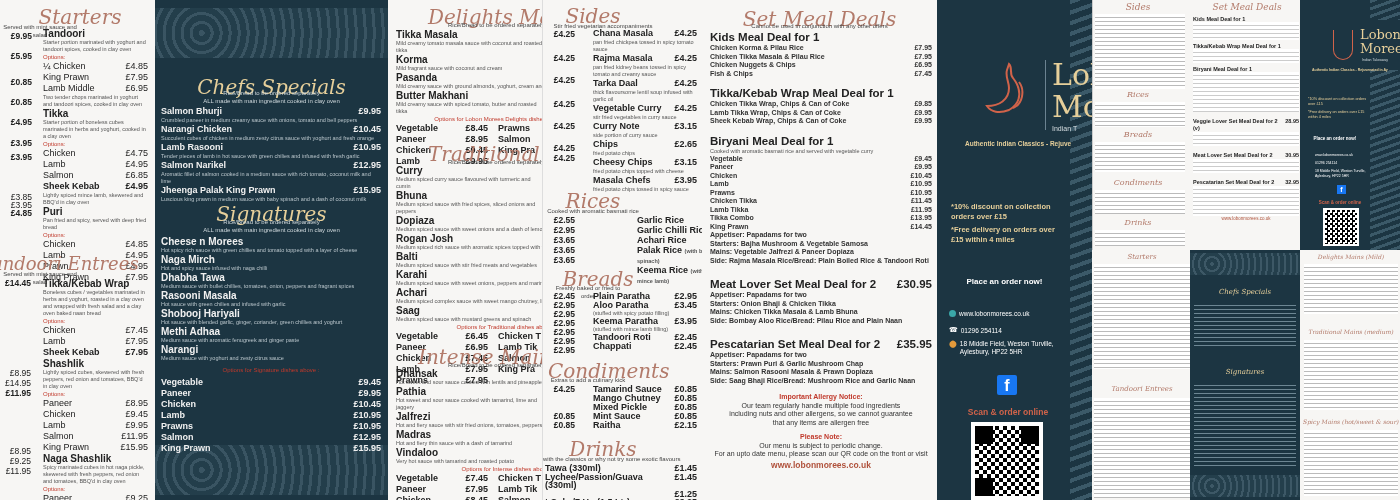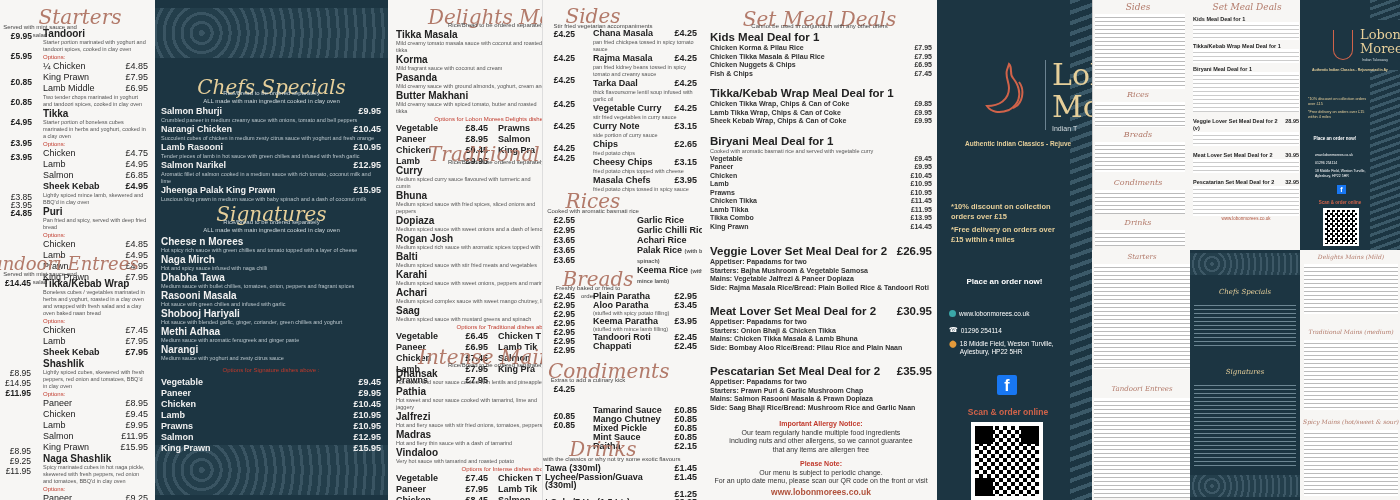--- a/index.html
+++ b/index.html
@@ -497,21 +497,21 @@
       </div>
   </div>
 
   <div class="script" style="position:absolute;left:5px;top:360px;width:110px;">Condiments</div>
   <div class="sub" style="position:absolute;left:5px;top:376px;width:80px;">Extras to add a culinary kick</div>
   <div class="col" style="left:6px;top:385px;width:26px;font-size:8.5px;font-weight:bold;line-height:9px;text-align:right;">
     <div style="height:27px">£4.25</div>
     <div>£0.85</div>
     <div>£0.85</div>
   </div>
-  <div class="col" style="left:50px;top:385px;width:104px;margin-top:21px;">
+  <div class="col" style="left:50px;top:385px;width:104px;">
     <div class="row b" style="line-height:9px">
         <span>Tamarind Sauce</span>
         <span>£0.85</span>
       </div>
     <div class="row b" style="line-height:9px">
         <span>Mango Chutney</span>
         <span>£0.85</span>
       </div>
     <div class="row b" style="line-height:9px">
         <span>Mixed Pickle</span>
@@ -621,24 +621,20 @@
       </div>
     <div class="deal-r">
         <span>Tikka Combo</span>
         <span>£13.95</span>
       </div>
     <div class="deal-r">
         <span>King Prawn</span>
         <span>£14.45</span>
       </div>
 
-    <div class="deal-h" style="margin-top:13px">
-        <span>Veggie Lover Set Meal Deal for 2</span>
-        <span>£26.95</span>
-      </div>
     <div class="deal-r">Appetiser: Papadams for two</div>
     <div class="deal-r">Starters: Bajha Mushroom &amp; Vegetable Samosa</div>
     <div class="deal-r">Mains: Vegetable Jalfrezi &amp; Paneer Dopiaza</div>
     <div class="deal-r">Side: Rajma Masala Rice/Bread: Plain Boiled Rice &amp; Tandoori Roti</div>
 
     <div class="deal-h" style="margin-top:12px">
         <span>Meat Lover Set Meal Deal for 2</span>
         <span>£30.95</span>
       </div>
     <div class="deal-r">Appetiser: Papadams for two</div>

